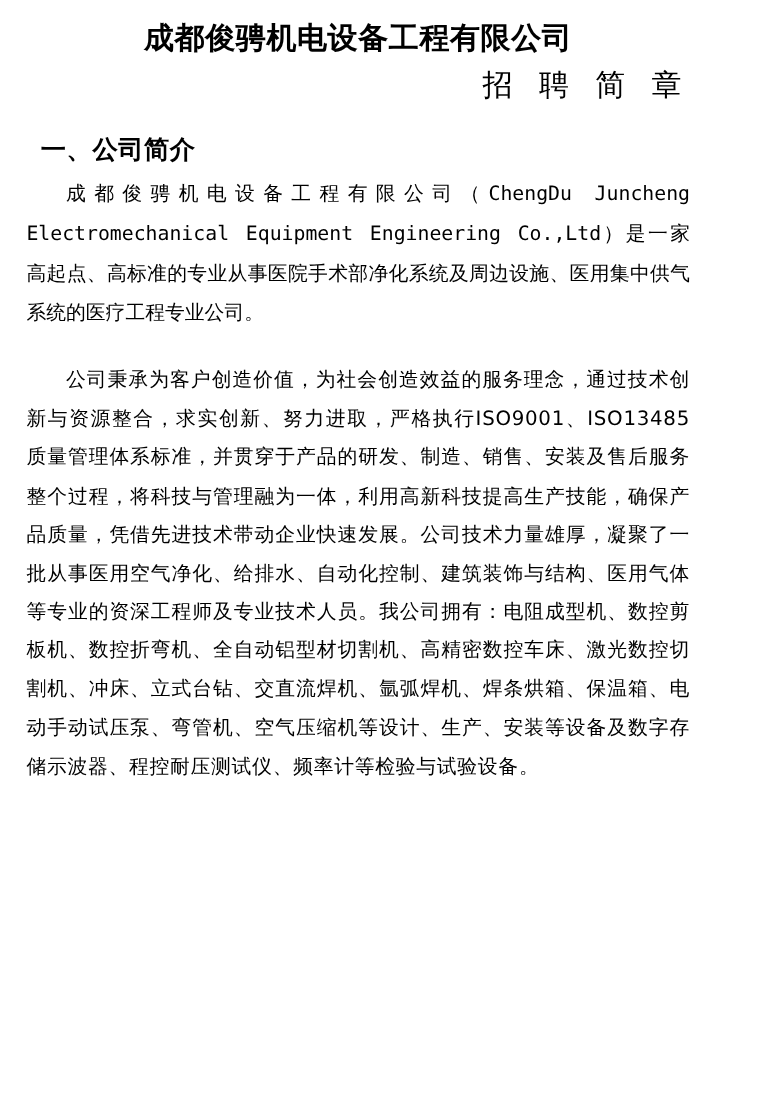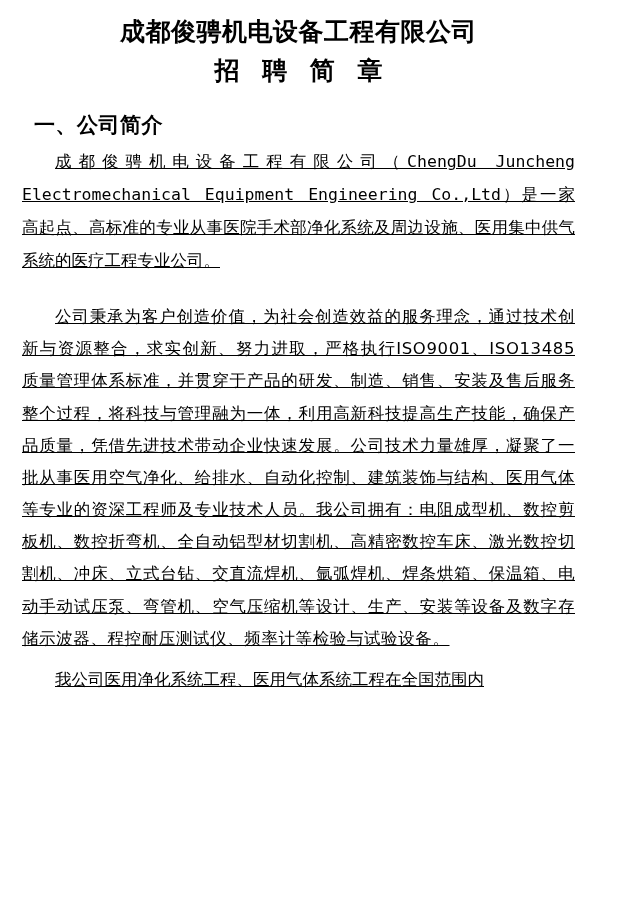--- a/index.html
+++ b/index.html
@@ -24,43 +24,42 @@
   }
   .doc-title {
     text-align: center;
     font-size: 25px;
     font-weight: bold;
     letter-spacing: 0.5px;
     line-height: 1.25;
     margin: 4px 0 0 0;
   }
   .doc-subtitle {
-    text-align: center;
+    text-align: right;
     font-size: 25px;
-    font-weight: bold;
+    font-weight: normal;
     line-height: 1.3;
     margin: 8px 0 0 0;
     letter-spacing: 7px;
     padding-left: 7px;
   }
   .section-heading {
     font-size: 21px;
     font-weight: bold;
     margin: 24px 0 6px 12px;
     line-height: 1.3;
     letter-spacing: 0.5px;
   }
   .para {
     font-size: 16.5px;
     line-height: 2.0;
     text-align: justify;
     text-justify: inter-ideograph;
     margin: 0 0 2px 0;
     text-indent: 2em;
-    text-decoration: underline;
   }
   .para.mono-lead {
     font-family: "DejaVu Sans Mono", "Liberation Mono", monospace;
     letter-spacing: 0px;
     word-spacing: 2px;
   }
   .para.tight {
     line-height: 1.95;
     margin-top: 16px;
   }
@@ -81,15 +80,14 @@
   <h3 class="section-heading">一、公司简介</h3>
 
   <p class="para mono-lead">成都俊骋机电设备工程有限公司（ChengDu Juncheng Electromechanical Equipment Engineering Co.,Ltd）是一家高起点、高标准的专业从事医院手术部净化系统及周边设施、医用集中供气系统的医疗工程专业公司。</p>
 
   <div class="spacer-sm"></div>
 
   <p class="para tight wide-track">公司秉承为客户创造价值，为社会创造效益的服务理念，通过技术创新与资源整合，求实创新、努力进取，严格执行ISO9001、ISO13485质量管理体系标准，并贯穿于产品的研发、制造、销售、安装及售后服务整个过程，将科技与管理融为一体，利用高新科技提高生产技能，确保产品质量，凭借先进技术带动企业快速发展。公司技术力量雄厚，凝聚了一批从事医用空气净化、给排水、自动化控制、建筑装饰与结构、医用气体等专业的资深工程师及专业技术人员。我公司拥有：电阻成型机、数控剪板机、数控折弯机、全自动铝型材切割机、高精密数控车床、激光数控切割机、冲床、立式台钻、交直流焊机、氩弧焊机、焊条烘箱、保温箱、电动手动试压泵、弯管机、空气压缩机等设计、生产、安装等设备及数字存储示波器、程控耐压测试仪、频率计等检验与试验设备。</p>
 
   <div class="spacer-sm"></div>
 
-  <p class="para">我公司医用净化系统工程、医用气体系统工程在全国范围内</p>
 
 </div>
 
 </body></html>

